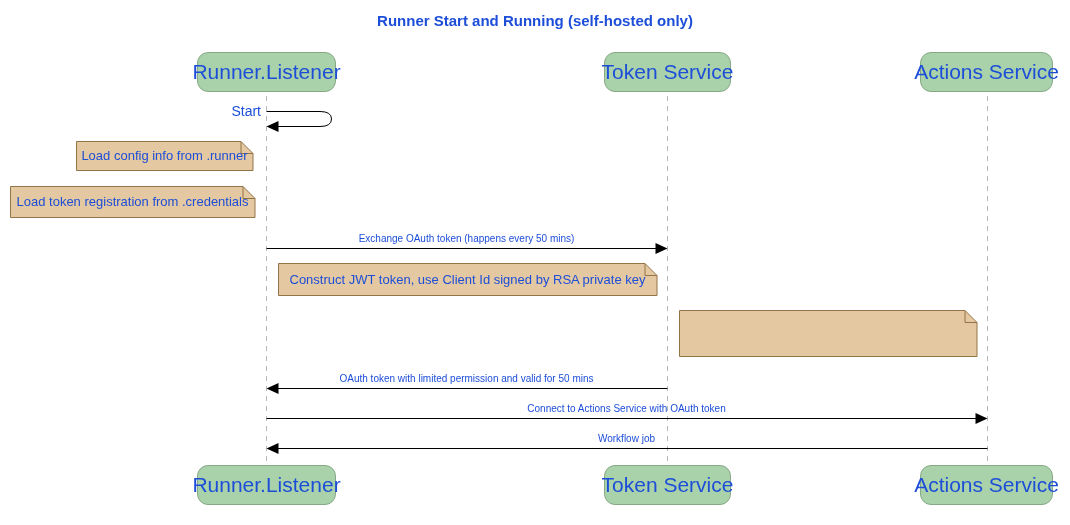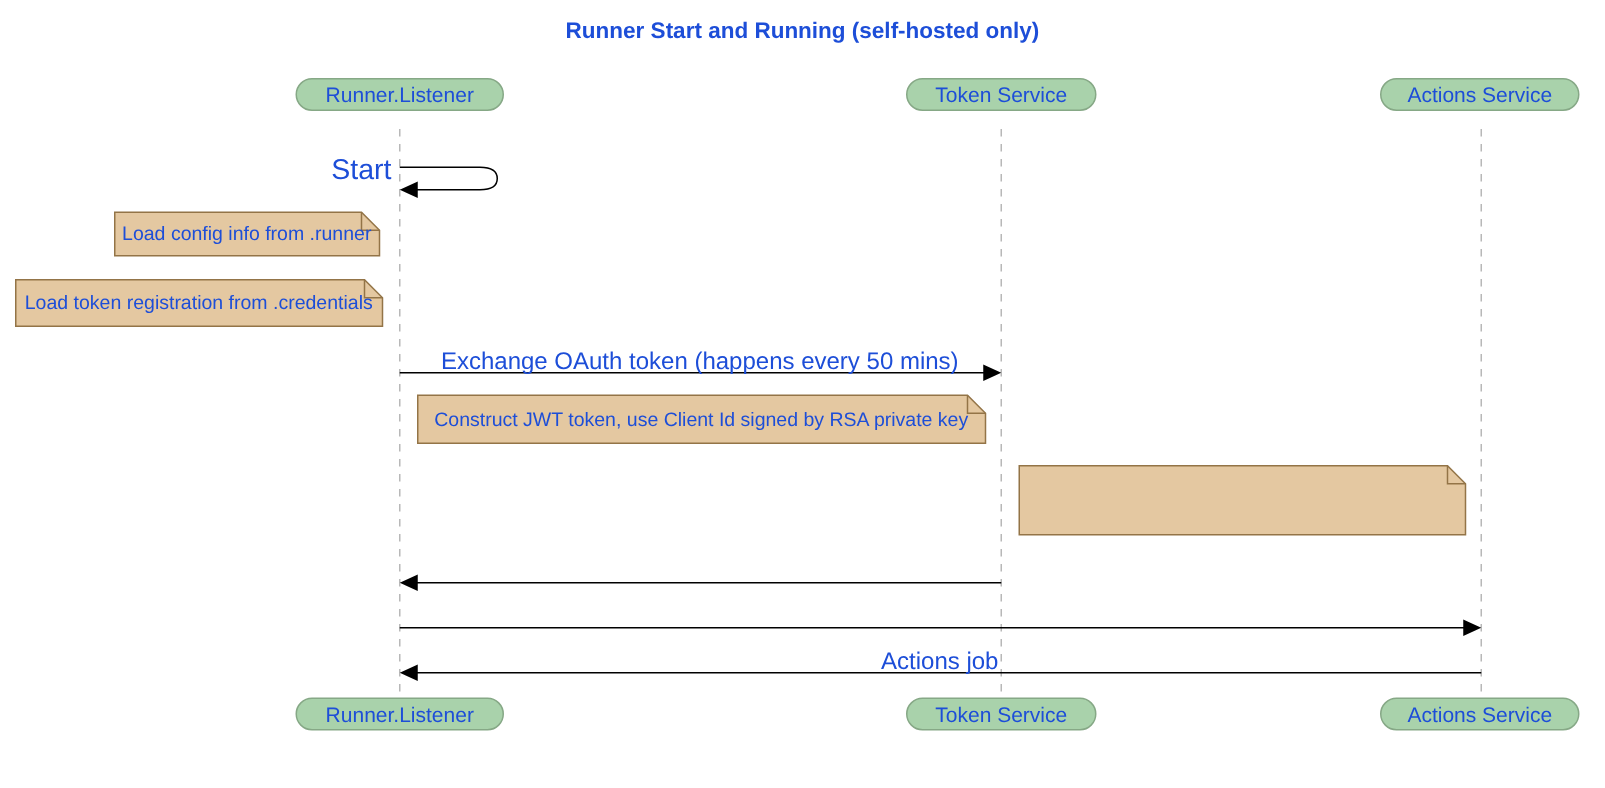--- a/index.html
+++ b/index.html
@@ -21,39 +21,39 @@
     position: absolute;
     left: 0; top: 12px;
     width: 1070px;
     text-align: center;
     font-size: 15px;
     font-weight: bold;
     white-space: nowrap;
   }
   .participant {
     position: absolute;
-    height: 22px;
+    height: 40px;
     border: 1px solid;
     border-radius: 11px;
     box-sizing: border-box;
     display: flex;
     align-items: center;
     justify-content: center;
-    font-size: 14px;
+    font-size: 21px;
     white-space: nowrap;
   }
   .msg-label {
     position: absolute;
-    font-size: 16px;
+    font-size: 10px;
     text-align: center;
     white-space: nowrap;
   }
   .self-label {
     position: absolute;
-    font-size: 19px;
+    font-size: 14px;
     text-align: right;
     white-space: nowrap;
   }
   .note-text {
     position: absolute;
     font-size: 13px;
     white-space: nowrap;
     text-align: center;
   }
   .note-text.multiline { text-align: left; }
@@ -113,19 +113,21 @@
   <div class="participant" style="left: 197px; top: 52px; width: 139px; background-color: rgb(169, 210, 171); border-color: rgb(134, 168, 134);">Runner.Listener</div>
   <div class="participant" style="left: 604px; top: 52px; width: 127px; background-color: rgb(169, 210, 171); border-color: rgb(134, 168, 134);">Token Service</div>
   <div class="participant" style="left: 920px; top: 52px; width: 133px; background-color: rgb(169, 210, 171); border-color: rgb(134, 168, 134);">Actions Service</div>
 
   <div class="participant" style="left: 197px; top: 465px; width: 139px; background-color: rgb(169, 210, 171); border-color: rgb(134, 168, 134);">Runner.Listener</div>
   <div class="participant" style="left: 604px; top: 465px; width: 127px; background-color: rgb(169, 210, 171); border-color: rgb(134, 168, 134);">Token Service</div>
   <div class="participant" style="left: 920px; top: 465px; width: 133px; background-color: rgb(169, 210, 171); border-color: rgb(134, 168, 134);">Actions Service</div>
 
   <div class="self-label" style="left:180px; top:103px; width:81px;">Start</div>
   <div class="msg-label" style="left:266px; top:233px; width:401px;">Exchange OAuth token (happens every 50 mins)</div>
-  <div class="msg-label" style="left:266px; top:433px; width:721px;">Actions job</div>
+  <div class="msg-label" style="left:266px; top:373px; width:401px;">OAuth token with limited permission and valid for 50 mins</div>
+  <div class="msg-label" style="left:266px; top:403px; width:721px;">Connect to Actions Service with OAuth token</div>
+  <div class="msg-label" style="left:266px; top:433px; width:721px;">Workflow job</div>
 
   <div class="note-text" style="left:76px; top:141px; width:177px; height:36px; line-height:30px;">Load config info from .runner</div>
   <div class="note-text" style="left:278px; top:263px; width:379px; height:33px; line-height:33px;">Construct JWT token, use Client Id signed by RSA private key</div>
   <div class="note-text" style="left:10px; top:186px; width:245px; height:32px; line-height:32px;">Load token registration from .credentials</div>
 
 </div>
 
 </body></html>

